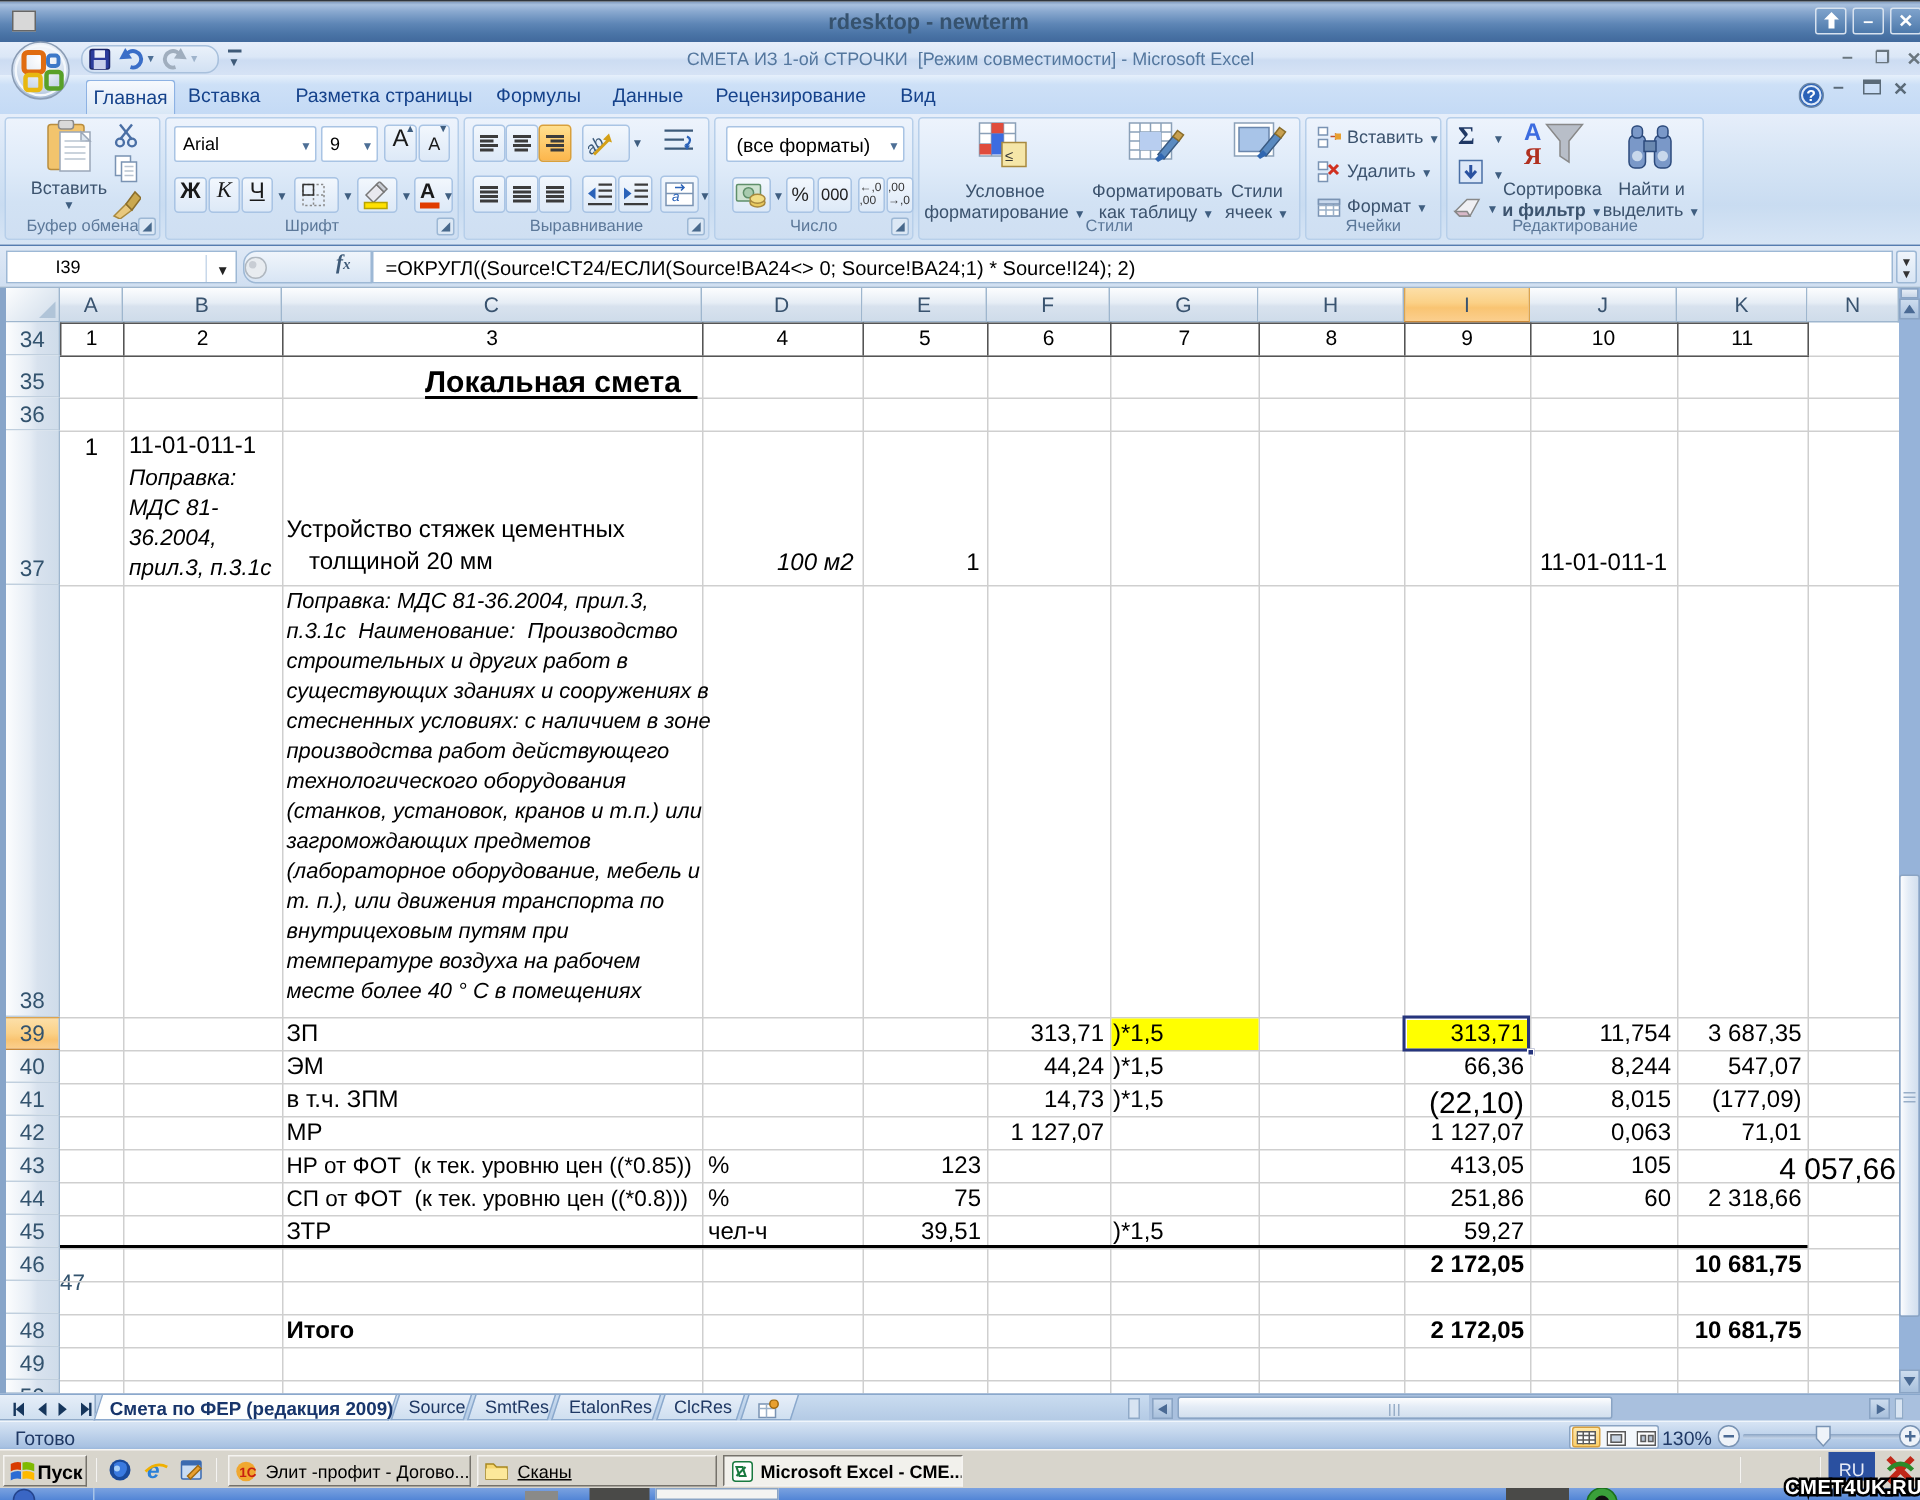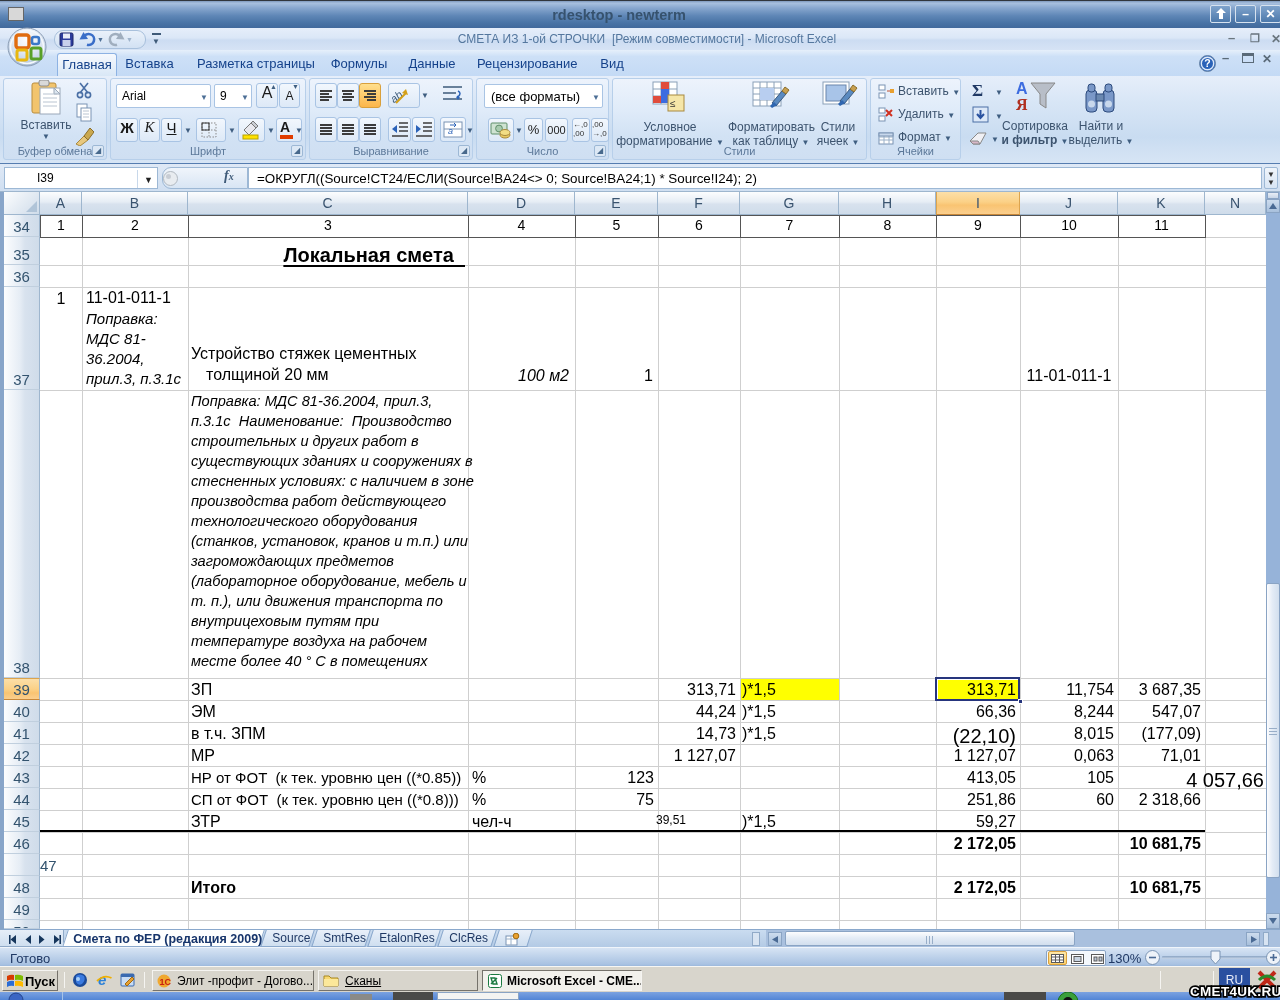--- a/index.html
+++ b/index.html
@@ -197,20 +197,23 @@
 <div class="rgroup" style="left:476px;width:133px;">
         <div class="glabel">Число</div>
         <div class="launcher">◢</div>
       </div>
 <div class="rgroup" style="left:612px;width:255px;">
         <div class="glabel">Стили</div>
       </div>
 <div class="rgroup" style="left:870px;width:91px;">
         <div class="glabel">Ячейки</div>
       </div>
+<div class="rgroup" style="left:964px;width:172px;">
+        <div class="glabel">Редактирование</div>
+      </div>
 <svg class="abs" style="left:28px;top:4px;" width="36" height="38" viewBox="0 0 36 38">
 <rect x="4" y="3" width="24" height="30" rx="2" fill="#f2c46d" stroke="#b98d3e"></rect>
 <rect x="11" y="0" width="10" height="6" rx="2" fill="#d9d9d9" stroke="#8a8a8a"></rect>
 <rect x="12" y="8" width="20" height="26" fill="#fff" stroke="#9aa7b8"></rect>
 <path d="M26 8 l6 6 h-6 z" fill="#dce6f0" stroke="#9aa7b8"></path>
 <g stroke="#b9c4d1">
           <line x1="15" y1="14" x2="29" y2="14"></line>
           <line x1="15" y1="18" x2="29" y2="18"></line>
           <line x1="15" y1="22" x2="29" y2="22"></line>
           <line x1="15" y1="26" x2="29" y2="26"></line>
@@ -544,21 +547,21 @@
 <div class="rowhdr" style="top:596px;height:22px;">
         <span style="position:absolute;right:0;left:0;bottom:1px;">44</span>
       </div>
 <div class="rowhdr" style="top:618px;height:22px;">
         <span style="position:absolute;right:0;left:0;bottom:1px;">45</span>
       </div>
 <div class="rowhdr" style="top:640px;height:22px;">
         <span style="position:absolute;right:0;left:0;bottom:1px;">46</span>
       </div>
 <div class="rowhdr" style="top:662px;height:22px;">
-        <span style="position:absolute;right:0;left:0;bottom:1px;padding-left:36px;">47</span>
+        <span style="position:absolute;right:0;left:0;bottom:11px;padding-left:36px;">47</span>
       </div>
 <div class="rowhdr" style="top:684px;height:22px;">
         <span style="position:absolute;right:0;left:0;bottom:1px;">48</span>
       </div>
 <div class="rowhdr" style="top:706px;height:22px;">
         <span style="position:absolute;right:0;left:0;bottom:1px;">49</span>
       </div>
 <div class="rowhdr" style="top:728px;height:9px;overflow:hidden;">
         <span style="position:absolute;right:0;left:0;top:3px;">50</span>
       </div>
@@ -677,21 +680,21 @@
 <div class="cell num" style="left:1020px;top:577px;width:94px;font-size:16px;">105</div>
 <div class="cell num" style="left:1181px;top:577px;width:83px;font-size:20px;">4 057,66</div>
 <div class="cell" style="left:191px;top:599px;font-size:15px;">СП от ФОТ&nbsp; (к тек. уровню цен ((*0.8)))</div>
 <div class="cell" style="left:472px;top:599px;font-size:16px;">%</div>
 <div class="cell num" style="left:575px;top:599px;width:79px;font-size:16px;">75</div>
 <div class="cell num" style="left:936px;top:599px;width:80px;font-size:16px;">251,86</div>
 <div class="cell num" style="left:1020px;top:599px;width:94px;font-size:16px;">60</div>
 <div class="cell num" style="left:1118px;top:599px;width:83px;font-size:16px;">2 318,66</div>
 <div class="cell" style="left:191px;top:621px;font-size:16px;">ЗТР</div>
 <div class="cell" style="left:472px;top:621px;font-size:16px;">чел-ч</div>
-<div class="cell num" style="left:575px;top:621px;width:79px;font-size:12px;margin-left:32px;">39,51</div>
+<div class="cell num" style="left:575px;top:621px;width:79px;font-size:16px;">39,51</div>
 <div class="cell" style="left:742px;top:621px;font-size:16px;">)*1,5</div>
 <div class="cell num" style="left:936px;top:621px;width:80px;font-size:16px;">59,27</div>
 <div class="cell num" style="left:936px;top:643px;width:80px;font-size:16px;font-weight:bold;">2 172,05</div>
 <div class="cell num" style="left:1118px;top:643px;width:83px;font-size:16px;font-weight:bold;">10 681,75</div>
 <div class="cell" style="left:191px;top:687px;font-size:16px;font-weight:bold;">Итого</div>
 <div class="cell num" style="left:936px;top:687px;width:80px;font-size:16px;font-weight:bold;">2 172,05</div>
 <div class="cell num" style="left:1118px;top:687px;width:83px;font-size:16px;font-weight:bold;">10 681,75</div>
     </div>
   <div id="leftedge" class="abs"></div>
   <div id="vsb" class="abs">

